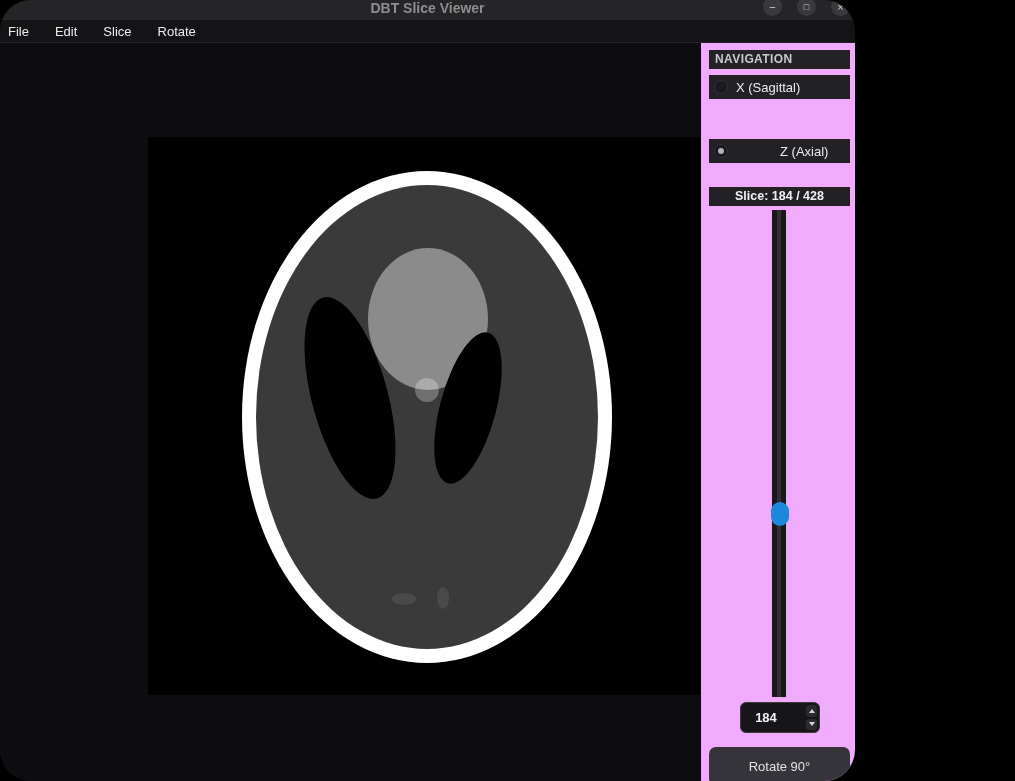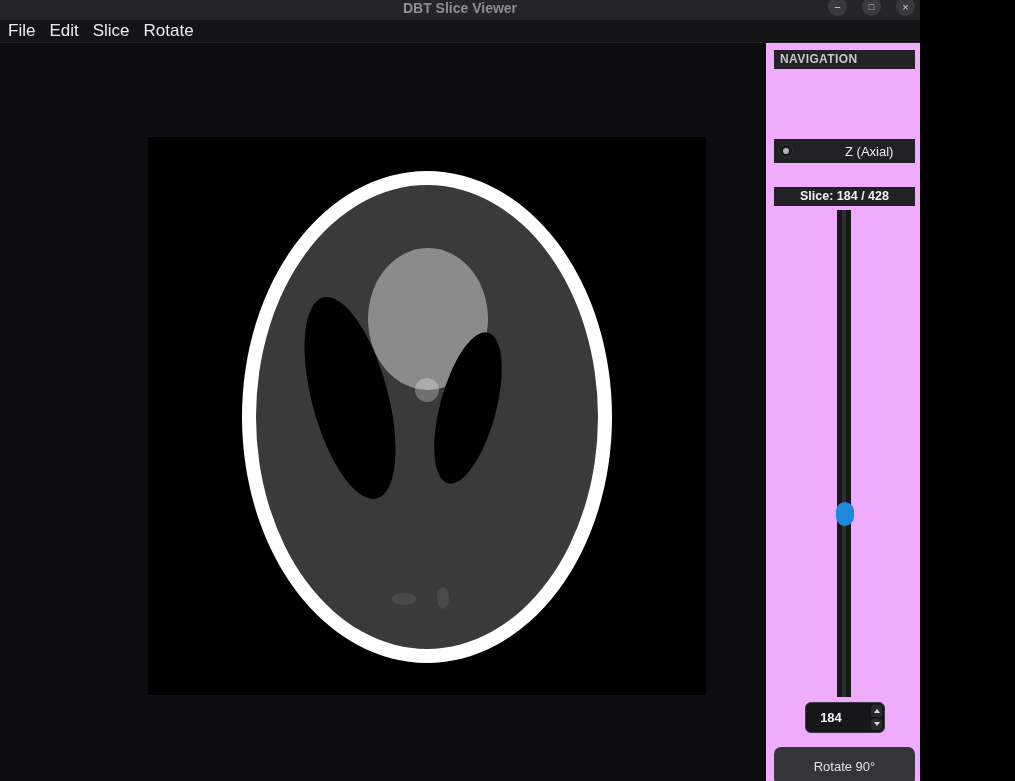--- a/index.html
+++ b/index.html
@@ -1,23 +1,24 @@
 <!DOCTYPE html>
 <html><head>
 <meta charset="utf-8">
 <style>
   * { margin: 0; padding: 0; box-sizing: border-box; }
   html,body { background:#000; }
   body { font-family: "Liberation Sans", "DejaVu Sans", sans-serif; }
 
   .window {
     position: relative;
-    width: 920px; height: 781px;
+    width: 855px; height: 781px;
     background: #0d0d11;
     overflow: hidden;
+    border-radius: 31px;
   }
 
   
   .titlebar {
     position: absolute; left:0; top:0; width:100%; height:20px;
     background:#252527;
     overflow:hidden;
   }
   .titlebar-title {
     position:absolute; left:0; right:0; top:0; height:18px;
@@ -35,22 +36,22 @@
   .winbtn.close { right:5px; font-size:11px; }
 
   
   .menubar {
     position:absolute; left:0; top:20px; width:100%; height:23px;
     background:#141417;
     border-bottom:1px solid #232327;
     display:flex; align-items:center;
   }
   .menu-item {
-    color:#ececee; font-size:17px;
-    padding:0 7px; height:100%;
+    color:#ececee; font-size:13px;
+    padding:0 13px; height:100%;
     display:flex; align-items:center;
   }
   .menu-item:first-child { padding-left:8px; }
 
   
   .main-area {
     position:absolute; left:0; top:44px; width:860px; bottom:0;
     background:#0d0d11;
   }
   .slice-canvas {
@@ -207,20 +208,24 @@
         <ellipse cx="256" cy="462" rx="12" ry="6" fill="#4a4a4a"></ellipse>
         <ellipse cx="295" cy="461" rx="6" ry="11" fill="#4a4a4a"></ellipse>
       </svg>
     </div>
   </div>
 
   <div class="sidebar">
 
     <div class="nav-header">NAVIGATION</div>
 
+    <div class="axis-row r0">
+      <span class="radio"></span>
+      <span class="axis-label">X (Sagittal)</span>
+    </div>
 
 
     <div class="axis-row r2">
       <span class="radio selected"></span>
       <span class="axis-label">Z (Axial)</span>
     </div>
 
     <div class="slice-label-strip">Slice: 184 / 428</div>
 
     <div class="slider-track">

